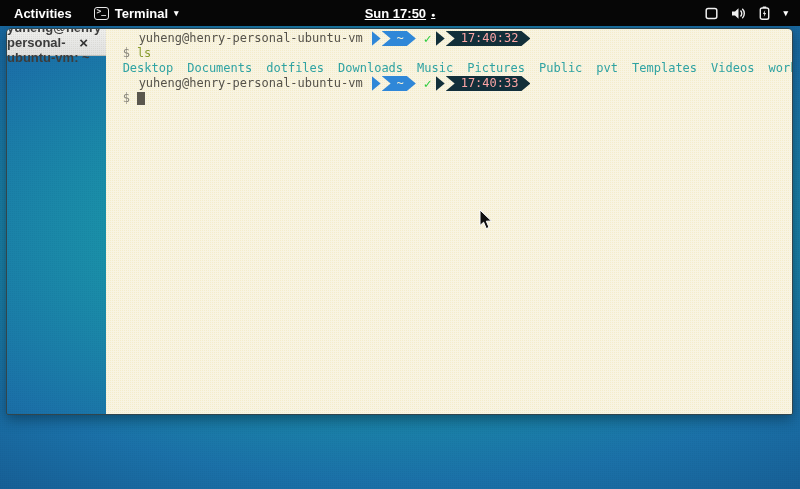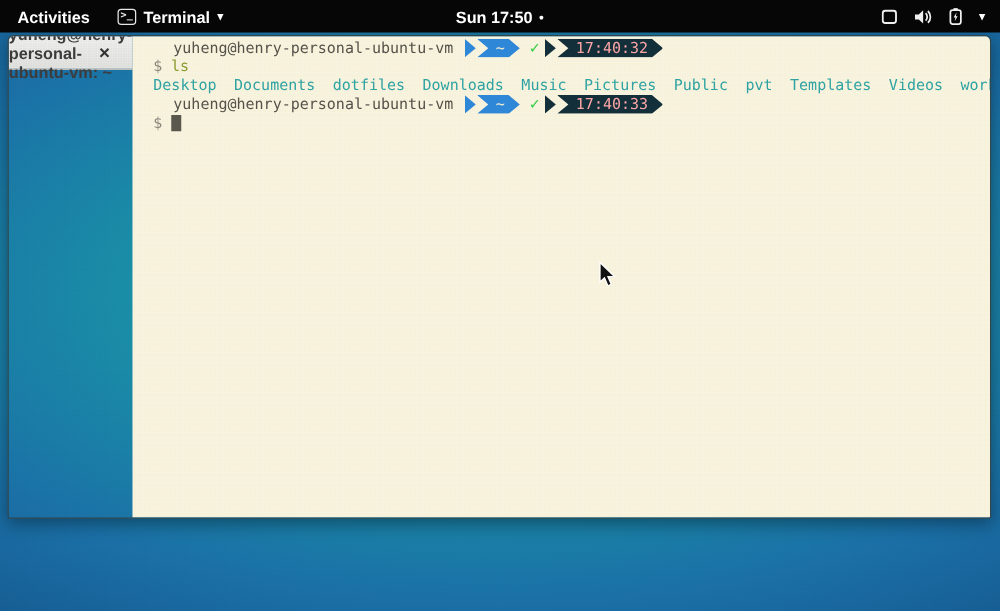--- a/index.html
+++ b/index.html
@@ -29,21 +29,21 @@
   .appmenu{ display:flex; align-items:center; gap:6px; padding:0 8px; height:100%; cursor:pointer; }
   .term-glyph{
     width:15px; height:13px; border:1.5px solid #e8e8e8; border-radius:3px;
     display:flex; align-items:center; justify-content:center;
     font-family:"DejaVu Sans Mono", monospace; font-size:8px; font-weight:bold; color:#e8e8e8;
     line-height:1; padding-bottom:2px;
   }
   .chev{ font-size:9px; line-height:1; }
   .tb-clock{
     position:absolute; left:50%; transform:translateX(-50%);
-    display:flex; align-items:center; gap:5px; height:100%; padding:0 10px; cursor:pointer;
+    display:flex; align-items:center; gap:5px; height:100%; padding:0 10px; cursor:pointer;text-decoration:underline;
   }
   .notif-dot{ font-size:7px; line-height:1; position:relative; top:1px; }
   .tb-right{
     position:absolute; right:0; top:0; height:100%;
     display:flex; align-items:center; gap:13px; padding:0 12px; cursor:pointer;
   }
   .tb-right svg{ display:block; }
 
   
   .window{

